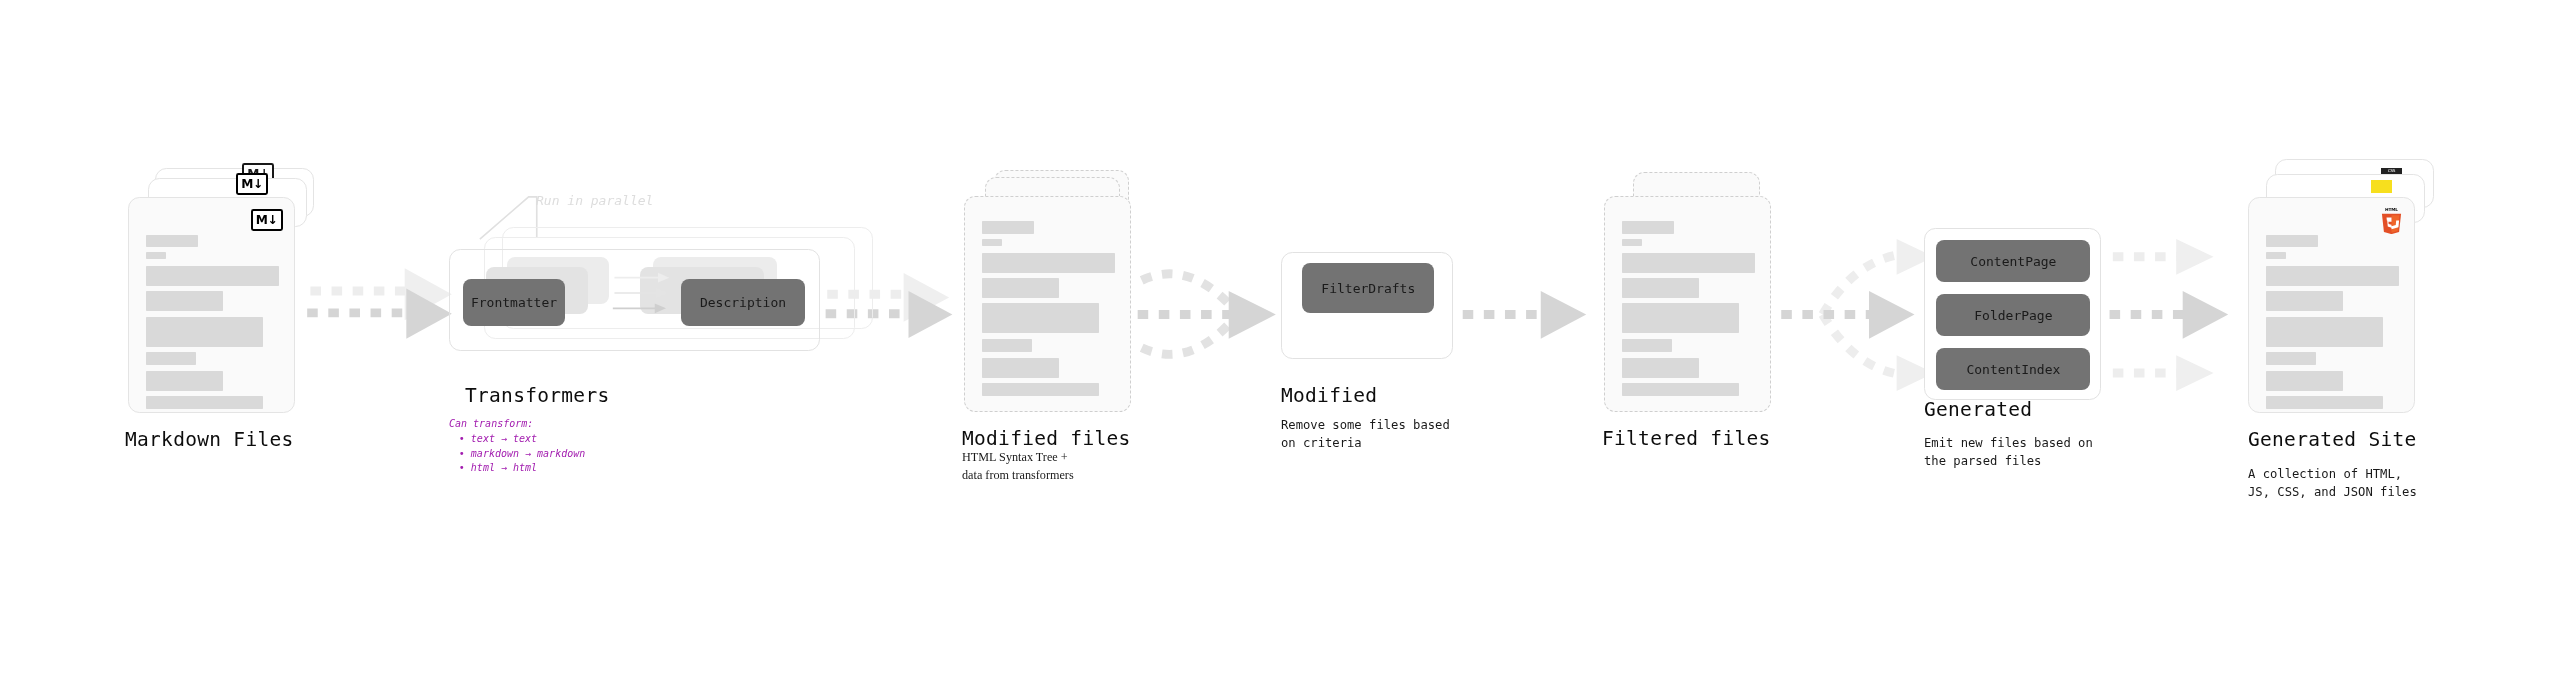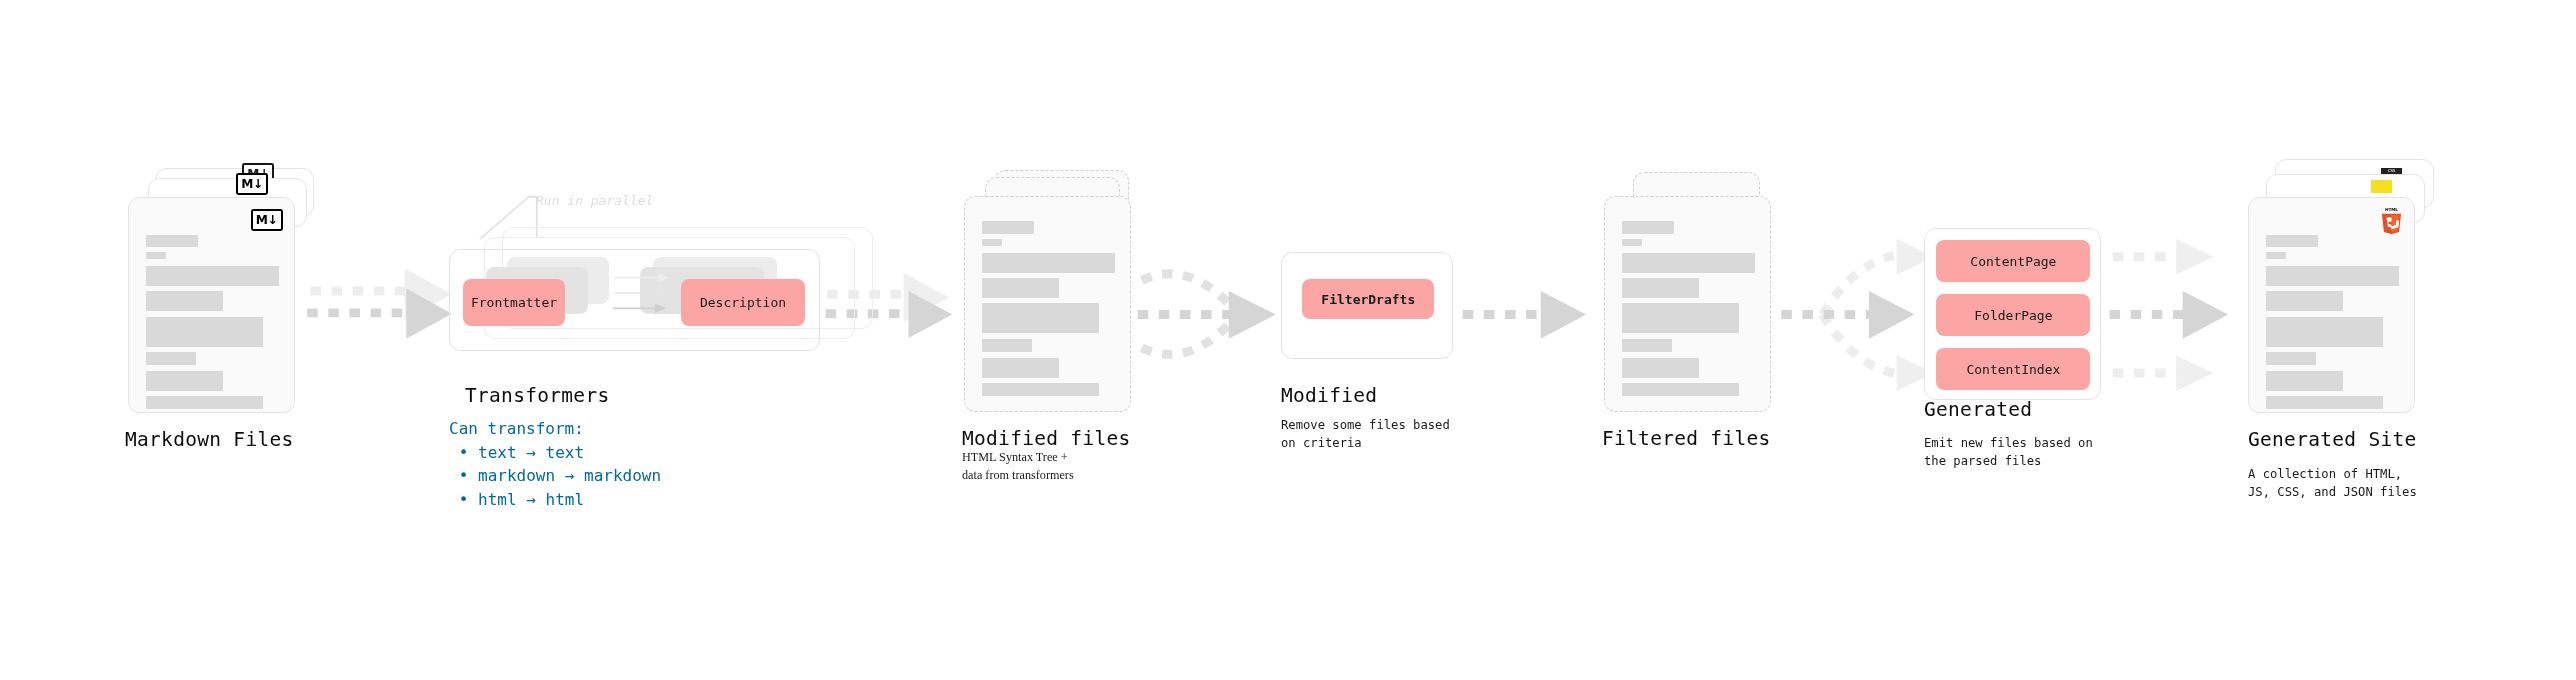--- a/index.html
+++ b/index.html
@@ -80,21 +80,21 @@
   
   .stage-box {
     position: absolute;
     background: #ffffff;
     border: 1.5px solid #e2e2e2;
     border-radius: 11.4px;
     box-sizing: border-box;
   }
   .chip {
     position: absolute;
-    background: #fca5a5;
+    background: #737373;
     border-radius: 8.1px;
     display: flex;
     align-items: center;
     justify-content: center;
     font-size: 13px;
     color: #1a1a1a;
     white-space: nowrap;
     box-sizing: border-box;
   }
   .chip.faded1 { background: #e3e3e3; }
@@ -127,23 +127,24 @@
   }
   .note-label {
     position: absolute;
     font-size: 13px;
     color: #dddddd;
     white-space: nowrap;
     font-style: italic;
   }
   .bullet-list {
     position: absolute;
-    font-size: 16px;
+    font-size: 10px;
     line-height: 1.48;
-    color: #0369a1;
+    color: #a21caf;
+    font-style: italic;
   }
   .bullet-list .lead { display: block; }
   .bullet-list .row { display: block; padding-left: 9.8px; }
 
   
   #arrows {
     position: absolute;
     left: 0; top: 0;
     width: 2576px; height: 681px;
     pointer-events: none;
@@ -282,21 +283,21 @@
       <div class="doc-bar" style="left:17px; top:142px; width:50px; height:13px;"></div>
       <div class="doc-bar" style="left:17px; top:161px; width:77px; height:19.5px;"></div>
       <div class="doc-bar" style="left:17px; top:186px; width:117px; height:13px;"></div>
     </div>
   </div>
   <div class="stage-title" style="left:962px; top:427px;">Modified files</div>
   <div class="stage-desc" style="left:962px; top:448px;font-family:Liberation Serif, serif;">HTML Syntax Tree +
 data from transformers</div>
 
   <div class="stage-box" style="left:1281px; top:252px; width:172px; height:107px;">
-    <div class="chip" style="left:20.3px; top:26px; width:132px; height:40px;font-weight:bold;">FilterDrafts</div>
+    <div class="chip" style="left:20.3px; top:10px; width:132px; height:50px;">FilterDrafts</div>
   </div>
   <div class="stage-title" style="left:1281px; top:384px;">Modified</div>
   <div class="stage-desc" style="left:1281px; top:416px;">Remove some files based
 on criteria</div>
 
   <div class="doc-stack">
     <div class="doc-card dashed" style="left:1633px; top:172px; width:127px; height:36px;"></div>
     <div class="doc-card dashed" style="left:1604px; top:196px; width:167px; height:216px;">
       <div class="doc-bar" style="left:17px; top:24.4px; width:52px; height:12.2px;"></div>
       <div class="doc-bar" style="left:17px; top:42px; width:19.5px; height:6.5px;"></div>

